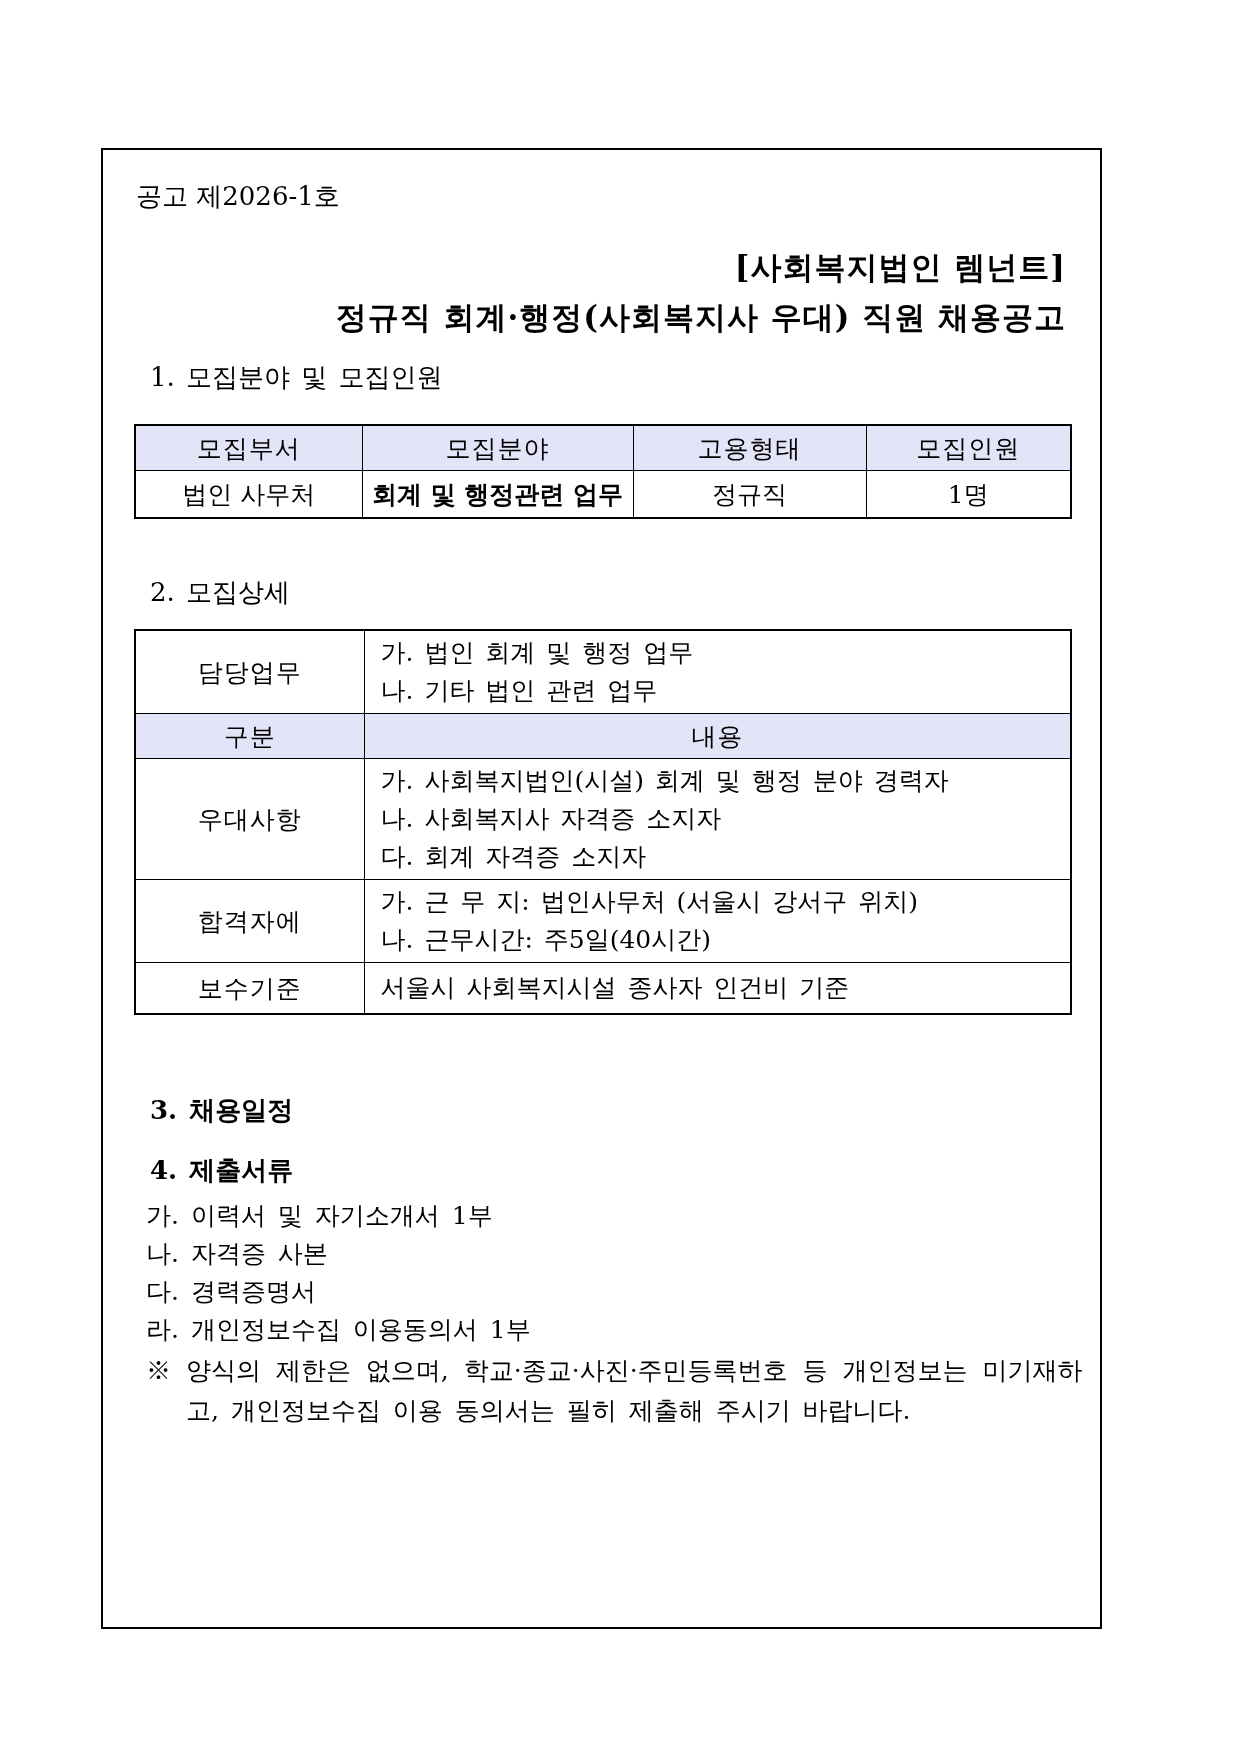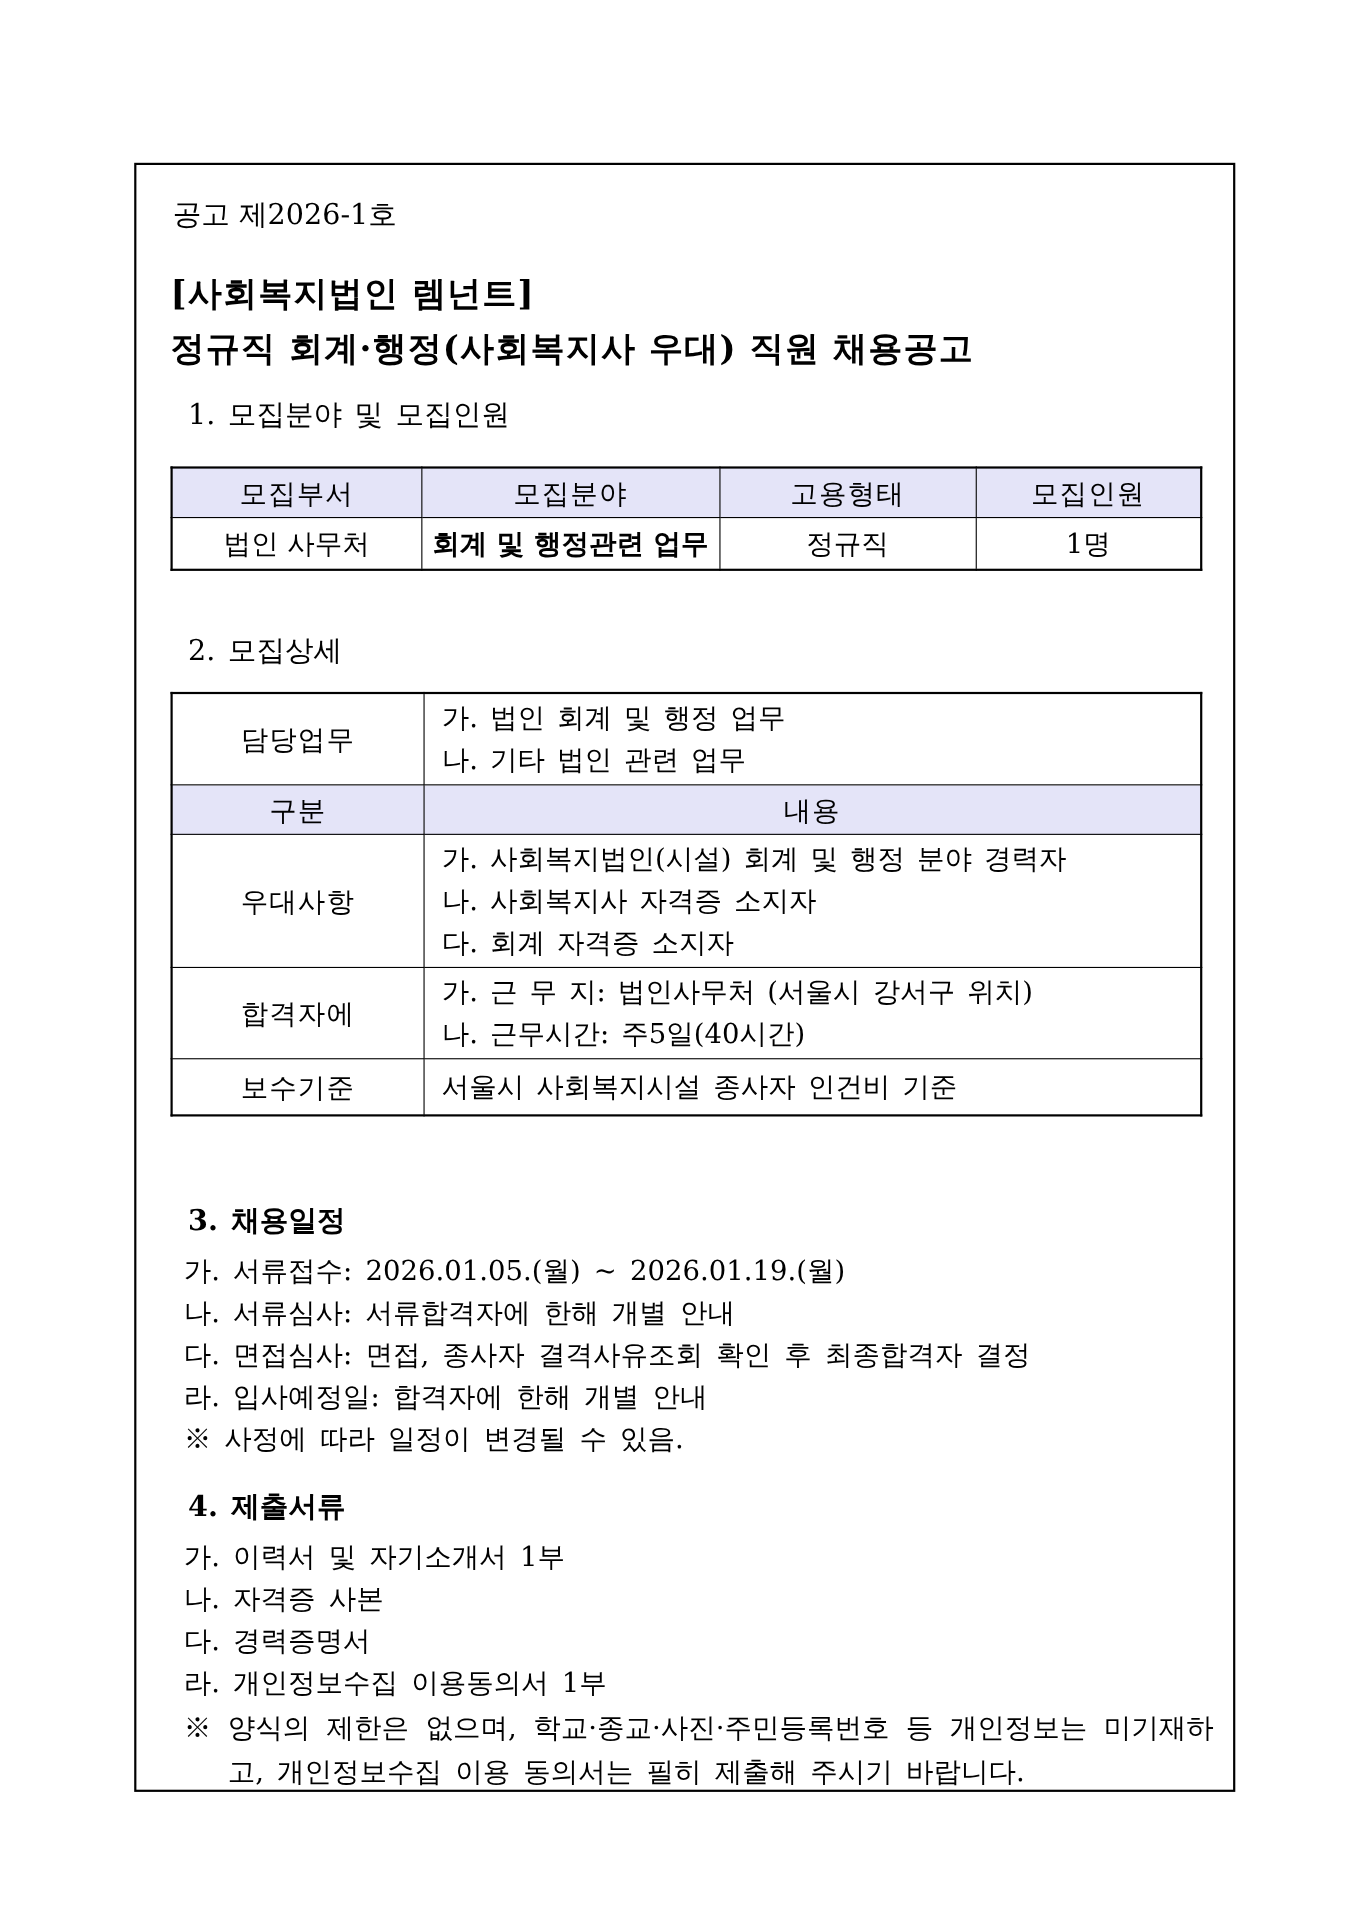--- a/index.html
+++ b/index.html
@@ -9,37 +9,37 @@
   }
   body {
     width: 1240px;
     height: 1754px;
     position: relative;
     font-family: "DejaVu Serif", "Liberation Serif", serif;
     color: #000000;
   }
   .page-border {
     position: absolute;
-    left: 122px;
+    left: 101px;
     top: 148px;
     width: 1001px;
     height: 1481px;
     border: 2px solid #000000;
     box-sizing: border-box;
     padding: 22px 34px 0 31px;
     overflow: hidden;
   }
   .doc-number {
     font-size: 26px;
     line-height: 32px;
     margin: 8px 0 0 2px;
   }
   .title-block {
     margin-top: 30px;
-    text-align: left;
+    text-align: right;
     font-weight: bold;
     font-size: 31px;
     line-height: 50px;
     letter-spacing: 1px;
   }
   .section-heading {
     font-size: 26px;
     line-height: 34px;
     margin: 0 0 0 16px;
     word-spacing: 3px;
@@ -196,27 +196,20 @@
       <td class="t2-label-cell">보수기준</td>
       <td class="t2-content-cell">
         <div class="t2-line" style="line-height:44px;">서울시 사회복지시설 종사자 인건비 기준</div>
       </td>
     </tr>
   </tbody>
     </table>
 
   <div class="section-heading sec3-heading bold-weight">3. 채용일정</div>
 
-  <div class="list-block">
-    <div class="list-item">가. 서류접수: 2026.01.05.(월) ~ 2026.01.19.(월)</div>
-    <div class="list-item">나. 서류심사: 서류합격자에 한해 개별 안내</div>
-    <div class="list-item">다. 면접심사: 면접, 종사자 결격사유조회 확인 후 최종합격자 결정</div>
-    <div class="list-item">라. 입사예정일: 합격자에 한해 개별 안내</div>
-    <div class="list-item">※ 사정에 따라 일정이 변경될 수 있음.</div>
-  </div>
 
   <div class="section-heading sec4-heading bold-weight">4. 제출서류</div>
 
   <div class="list-block">
     <div class="list-item">가. 이력서 및 자기소개서 1부</div>
     <div class="list-item">나. 자격증 사본</div>
     <div class="list-item">다. 경력증명서</div>
     <div class="list-item">라. 개인정보수집 이용동의서 1부</div>
   </div>
 

